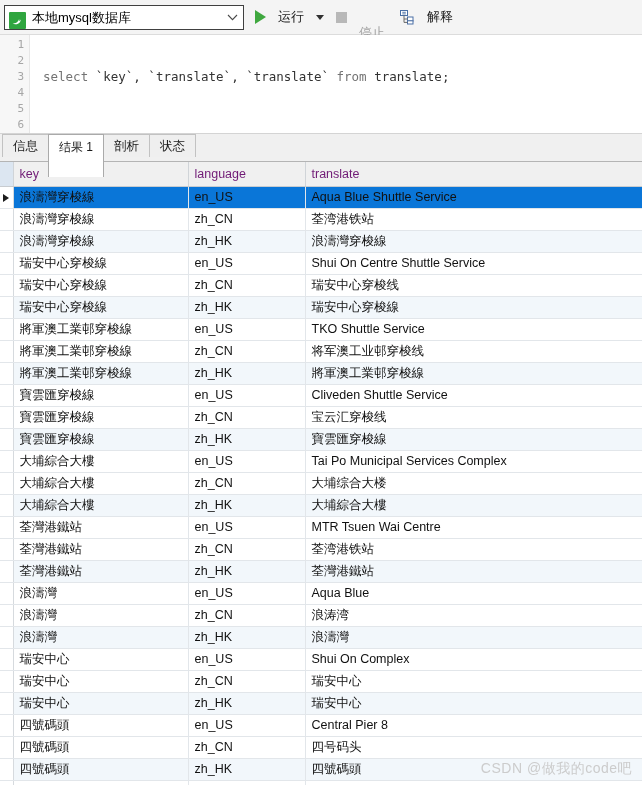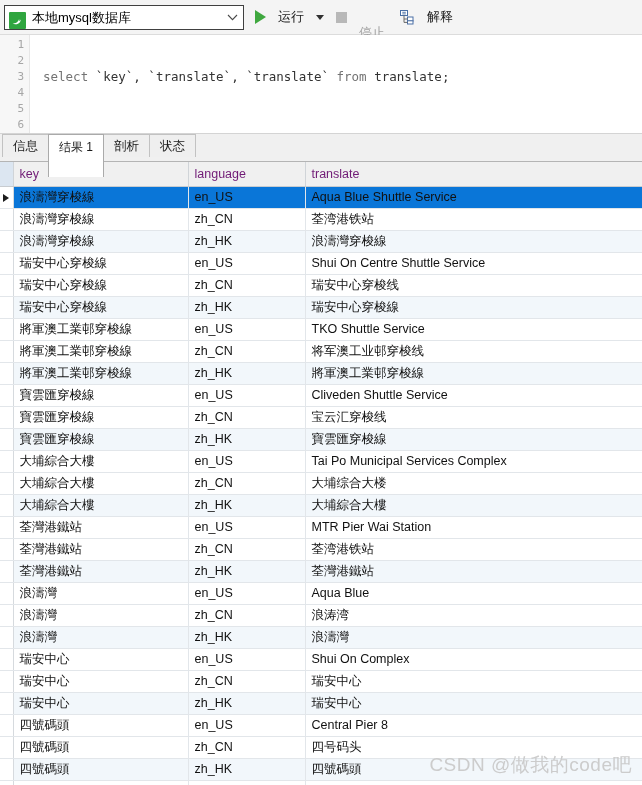--- a/index.html
+++ b/index.html
@@ -262,21 +262,21 @@
     border-top: 4px solid transparent;
     border-bottom: 4px solid transparent;
     display: inline-block;
     vertical-align: middle;
   }
 
   .watermark {
     position: absolute;
     right: 10px;
     bottom: 7px;
-    font-size: 19px;
+    font-size: 14px;
     color: #cccccc;
     letter-spacing: 0.5px;
     pointer-events: none;
     white-space: nowrap;
   }
 </style>
 </head>
 <body>
 
 <div class="app">
@@ -460,21 +460,21 @@
           <tr class="alt">
             <td class="ind"></td>
             <td>大埔綜合大樓</td>
             <td>zh_HK</td>
             <td>大埔綜合大樓</td>
           </tr>
           <tr>
             <td class="ind"></td>
             <td>荃灣港鐵站</td>
             <td>en_US</td>
-            <td>MTR Pier Wai Station</td>
+            <td>MTR Tsuen Wai Centre</td>
           </tr>
           <tr>
             <td class="ind"></td>
             <td>荃灣港鐵站</td>
             <td>zh_CN</td>
             <td>荃湾港铁站</td>
           </tr>
           <tr class="alt">
             <td class="ind"></td>
             <td>荃灣港鐵站</td>

